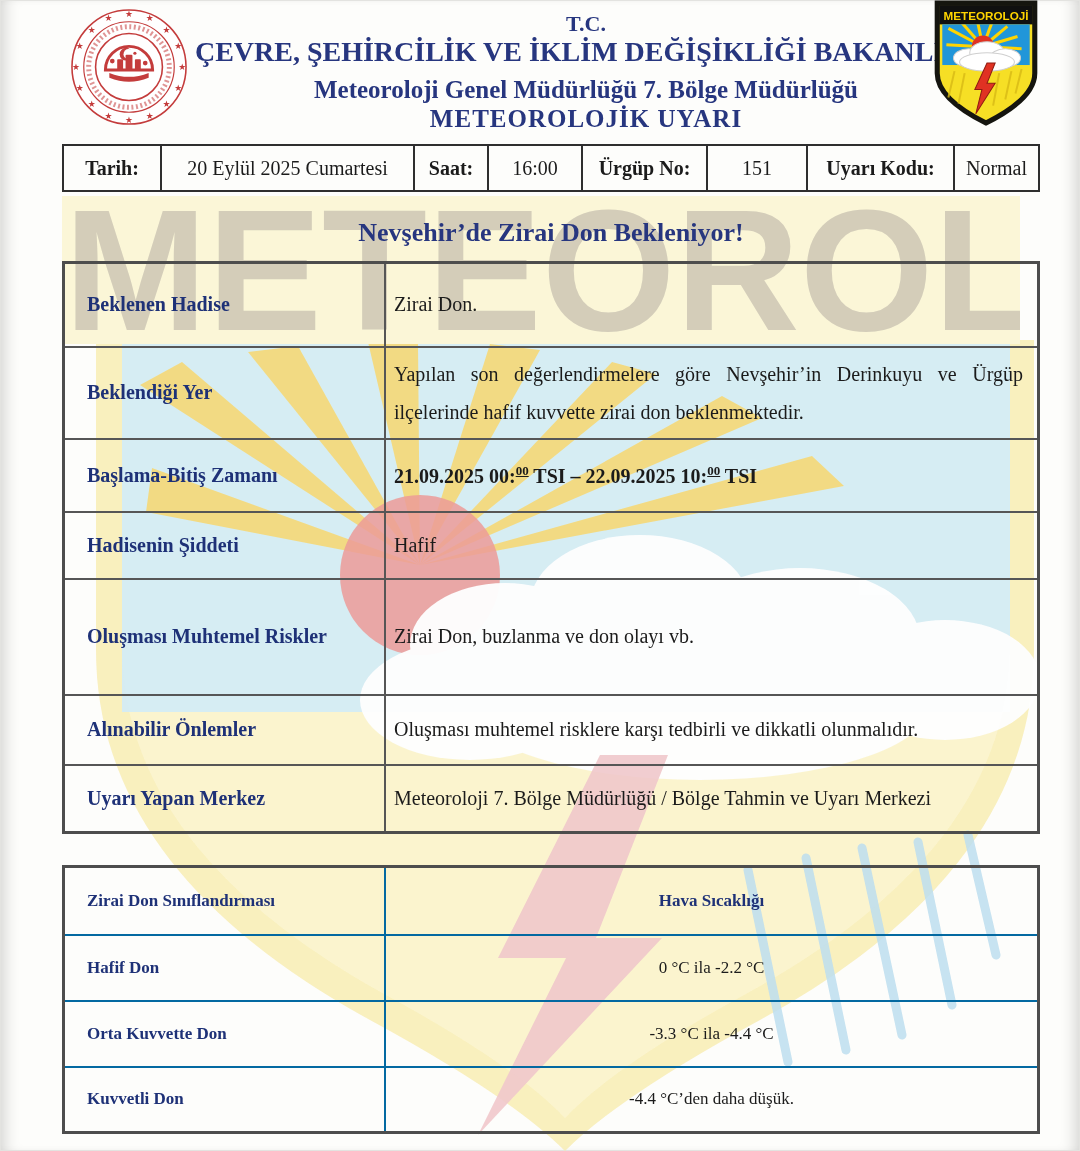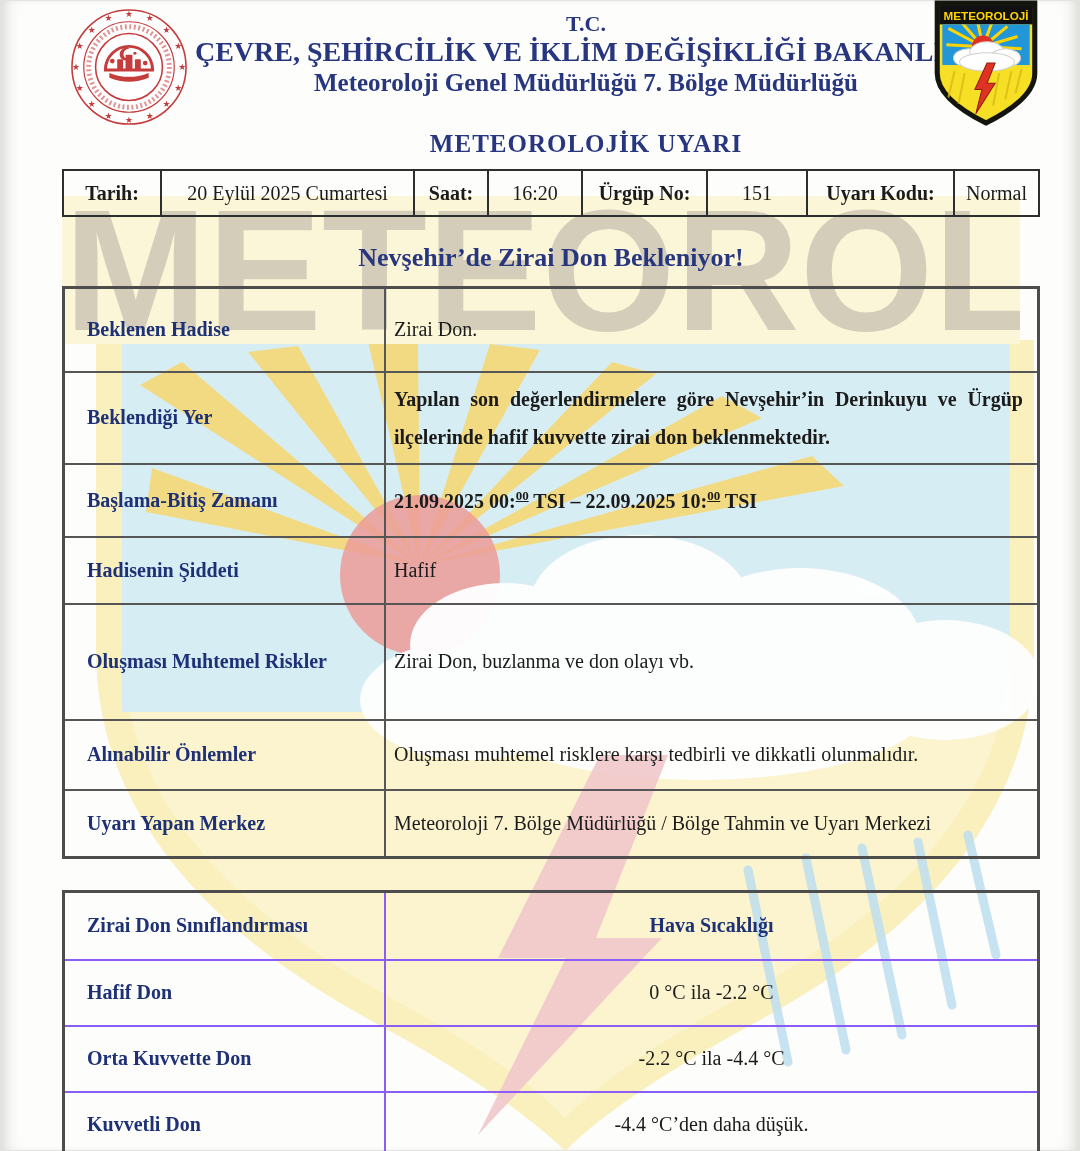--- a/index.html
+++ b/index.html
@@ -16,22 +16,22 @@
                inset -14px 0 16px -10px rgba(0,0,0,.18);
   }
   .watermark{position:absolute;inset:0;z-index:0;pointer-events:none;}
   .content{position:relative;z-index:1;}
 
   
   .header{position:relative;padding-top:12px;}
   .htext{margin:0 58px 0 150px;text-align:center;color:var(--header_blue);font-weight:bold;}
   .h-tc{font-size:22px;line-height:1.1;}
   .h-ministry{font-size:28px;line-height:1.15;white-space:nowrap;}
-  .h-directorate{font-size:25px;line-height:1.15;margin-top:1px;}
-  .h-doctitle{font-size:25px;margin-top:32px;letter-spacing:1px;}
+  .h-directorate{font-size:25px;line-height:1.15;margin-top:8px;}
+  .h-doctitle{font-size:25px;margin-top:0;letter-spacing:1px;}
   .seal{position:absolute;left:70px;top:8px;width:118px;height:118px;}
   .shield{position:absolute;right:42px;top:0px;width:104px;height:126px;z-index:2;}
 
   
   table{border-collapse:collapse;background:transparent;border-radius:6px;}
   .info-bar{margin:11px 0 0 62px;width:978px;table-layout:fixed;}
   .info-bar td{
     border:2px solid #2e2e2e;height:44px;font-size:20px;text-align:center;
     padding:0 4px;overflow:hidden;white-space:nowrap;
   }
@@ -43,31 +43,31 @@
     font-size:26px;font-weight:bold;color:var(--header_blue);
   }
 
   
   .warning-table{margin:13px 0 0 62px;width:978px;table-layout:fixed;border:3px solid var(--border_color);}
   .warning-table td{border:2px solid #565656;vertical-align:middle;font-size:20px;}
   .warning-table td.lbl{
     width:296px;padding-left:22px;font-weight:bold;color:var(--label_blue);
   }
   .warning-table td.val{padding-left:8px;padding-right:14px;}
-  .warning-table td.val.justify{text-align:justify;line-height:1.9;font-weight:bold;}
+  .warning-table td.val.justify{text-align:justify;line-height:1.9;}
   .warning-table tr.r0{height:84px}.warning-table tr.r1{height:92px}
   .warning-table tr.r2{height:73px}.warning-table tr.r3{height:67px}
   .warning-table tr.r4{height:116px}.warning-table tr.r5{height:70px}
   .warning-table tr.r6{height:68px}
   .bold-val{font-weight:bold;}
   .bold-val sup{font-size:13px;text-decoration:underline;font-weight:bold;}
 
   
   .class-table{margin:31px 0 0 62px;width:978px;table-layout:fixed;border:3px solid var(--border_color);}
-  .class-table td{border:2px solid #8b5cf6;vertical-align:middle;font-size:20px;}
+  .class-table td{border:2px solid #0369a1;vertical-align:middle;font-size:17px;}
   .class-table td.lbl{width:296px;padding-left:22px;font-weight:bold;color:var(--label_blue);}
   .class-table td.val{text-align:center;}
   .class-table td.col-hdr{text-align:center;font-weight:bold;color:var(--label_blue);}
   .class-table tr.h{height:68px}.class-table tr.b{height:66px}
 </style>
 </head>
 <body>
 
 <div class="page">
 
@@ -208,21 +208,21 @@
         <polygon points="52,62 40,88 47,88 41,112 60,82 52,82 60,62" fill="#e03223" stroke="#8f1c12" stroke-width="1"></polygon>
       </svg>
     </div>
 
     <table class="info-bar">
       <tbody>
           <tr>
         <td class="lbl" style="width:88px">Tarih:</td>
         <td style="width:243px">20 Eylül 2025 Cumartesi</td>
         <td class="lbl" style="width:64px">Saat:</td>
-        <td style="width:84px">16:20</td>
+        <td style="width:84px">16:00</td>
         <td class="lbl" style="width:115px">Ürgüp No:</td>
         <td style="width:90px">151</td>
         <td class="lbl" style="width:137px">Uyarı Kodu:</td>
         <td>Normal</td>
       </tr>
     </tbody>
       </table>
 
     <div class="headline">Nevşehir’de Zirai Don Bekleniyor!</div>
 
@@ -264,21 +264,21 @@
           <tr class="h">
         <td class="lbl">Zirai Don Sınıflandırması</td>
         <td class="col-hdr">Hava Sıcaklığı</td>
       </tr>
       <tr class="b">
         <td class="lbl">Hafif Don</td>
         <td class="val">0 °C ila -2.2 °C</td>
       </tr>
       <tr class="b">
         <td class="lbl">Orta Kuvvette Don</td>
-        <td class="val">-2.2 °C ila -4.4 °C</td>
+        <td class="val">-3.3 °C ila -4.4 °C</td>
       </tr>
       <tr class="b">
         <td class="lbl">Kuvvetli Don</td>
         <td class="val">-4.4 °C’den daha düşük.</td>
       </tr>
     </tbody>
       </table>
 
   </div>
 </div>

